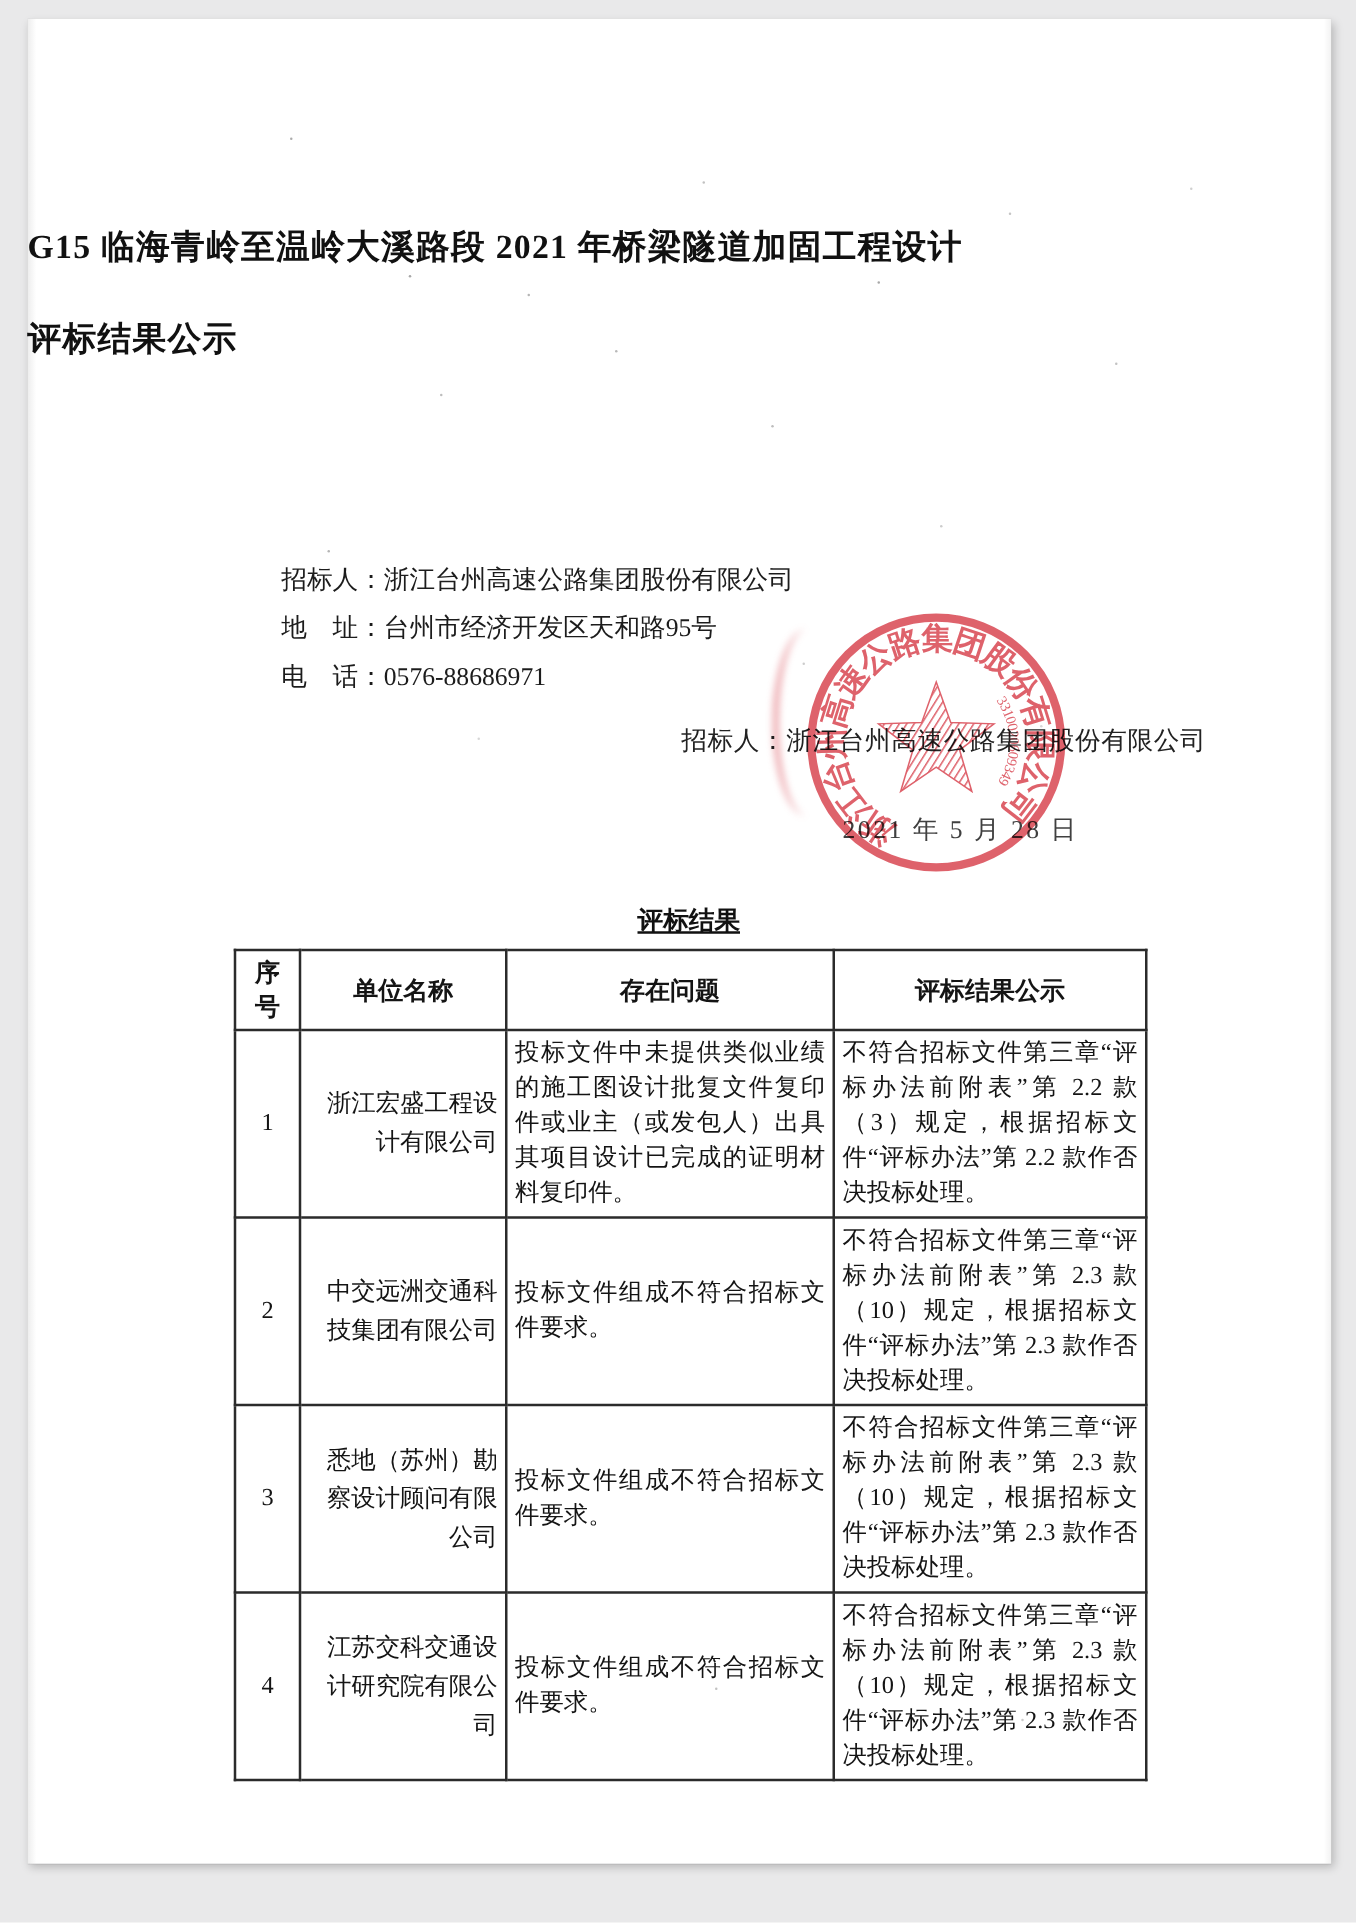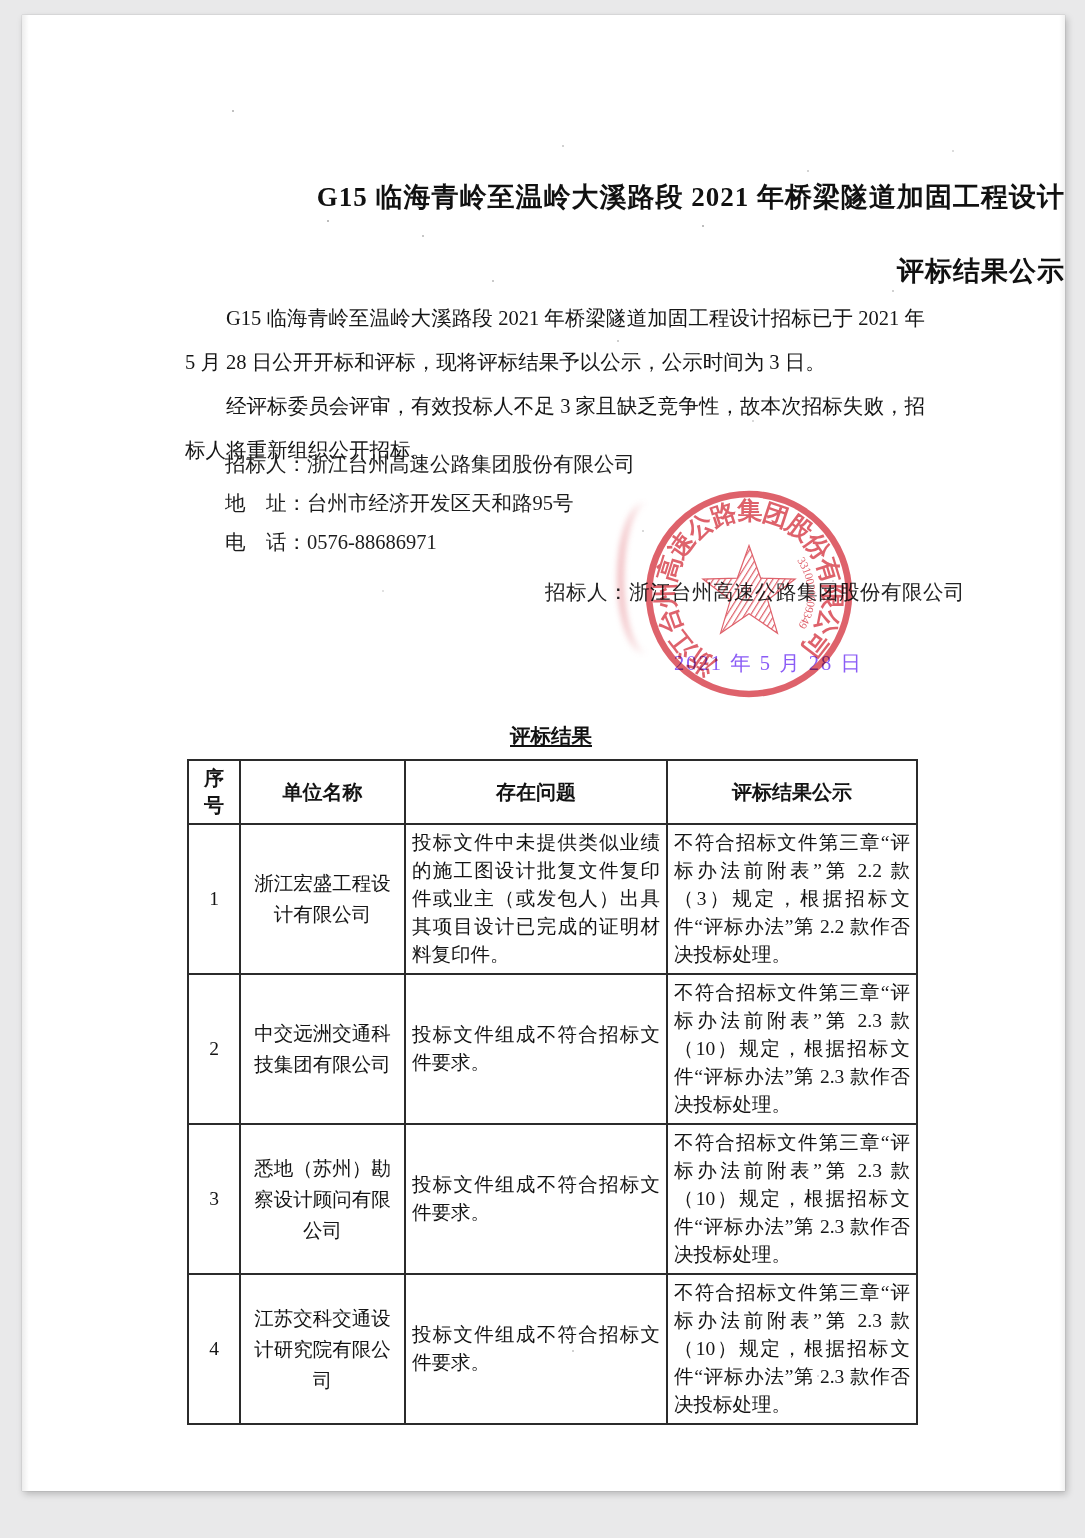--- a/index.html
+++ b/index.html
@@ -29,38 +29,38 @@
       95px 110px 0 rgba(80,80,80,.5), 190px 125px 0 rgba(90,90,90,.45),
       330px 35px 0 rgba(100,100,100,.4), 470px 115px 0 rgba(80,80,80,.5),
       575px 60px 0 rgba(110,110,110,.4), 120px 205px 0 rgba(90,90,90,.4),
       260px 170px 0 rgba(100,100,100,.45), 385px 230px 0 rgba(90,90,90,.4),
       30px 330px 0 rgba(90,90,90,.45), 520px 310px 0 rgba(110,110,110,.35),
       660px 180px 0 rgba(100,100,100,.4), 720px 40px 0 rgba(120,120,120,.35),
       410px 420px 0 rgba(110,110,110,.35), 150px 480px 0 rgba(120,120,120,.3),
       600px 470px 0 rgba(120,120,120,.3), 340px 1240px 0 rgba(100,100,100,.4),
       520px 1245px 0 rgba(100,100,100,.4), 585px 1265px 0 rgba(110,110,110,.35);
   }
-  .doc-title { position:absolute; left:0; width:100%; text-align:right;
+  .doc-title { position:absolute; left:0; width:100%; text-align:left;
     font-size:27px; font-weight:bold; letter-spacing:1px; color:#111; }
   .doc-title.l1 { top:164px; }
   .doc-title.l2 { top:238px; }
   .body-text {
     position:absolute; left:163px; top:281px; width:740px;
     font-size:20.5px; line-height:44px; text-align:justify; color:#151515;
   }
   .body-text p { text-indent:2em; }
   .contact { position:absolute; left:203px; top:430px; font-size:20.5px; line-height:39px; }
   .contact .row { white-space:nowrap; }
   .sig-line {
     position:absolute; left:523px; top:563px; font-size:20.5px;
     white-space:nowrap; color:#222; letter-spacing:.5px;
   }
   .sig-date {
     position:absolute; left:652px; top:634px; font-size:20.5px;
-    white-space:nowrap; color:#8b5cf6; letter-spacing:2px;
+    white-space:nowrap; color:#404040; letter-spacing:2px;
   }
   .stamp-wrap {
     position:absolute; left:622px; top:473px; width:210px; height:212px;
     mix-blend-mode:multiply; opacity:.92;
   }
   .stamp-smudge {
     position:absolute; left:596px; top:488px; width:56px; height:150px;
     border-left:5px solid rgba(216,66,78,.45); border-radius:50%;
     filter:blur(3px); mix-blend-mode:multiply;
   }
@@ -71,40 +71,36 @@
   table.result {
     position:absolute; left:165px; top:744px; width:729px;
     border-collapse:collapse; table-layout:fixed;
     font-size:19.5px; color:#141414;
   }
   table.result th, table.result td {
     border:2px solid #2b2b2b; padding:4px 6px; vertical-align:middle;
   }
   table.result th { font-weight:bold; text-align:center; height:54px; font-size:20px; }
   td.c-no { text-align:center; }
-  td.c-company { text-align:center; line-height:31px; padding:4px 10px; }
+  td.c-company { text-align:right; line-height:31px; padding:4px 10px; }
   td.c-problem { text-align:justify; line-height:28px; padding:6px 8px;margin-left:48px; }
   td.c-basis { text-align:justify; line-height:28px; padding:6px 8px; }
   tr.r1 { height:104px; } tr.r2 { height:110px; } tr.r3 { height:104px; } tr.r4 { height:98px; }
 </style>
 </head>
 <body>
 
 <div class="paper">
   <div class="edge-left"></div>
   <div class="edge-right"></div>
   <div class="specks"></div>
 
   <div class="doc-title l1">G15 临海青岭至温岭大溪路段 2021 年桥梁隧道加固工程设计</div>
   <div class="doc-title l2">评标结果公示</div>
 
-  <div class="body-text">
-    <p>G15 临海青岭至温岭大溪路段 2021 年桥梁隧道加固工程设计招标已于 2021 年 5 月 28 日公开开标和评标，现将评标结果予以公示，公示时间为 3 日。</p>
-    <p>经评标委员会评审，有效投标人不足 3 家且缺乏竞争性，故本次招标失败，招标人将重新组织公开招标。</p>
-  </div>
 
   <div class="contact">
     <div class="row"><span>招标人：</span><span>浙江台州高速公路集团股份有限公司</span></div>
     <div class="row"><span>地　址：</span><span>台州市经济开发区天和路95号</span></div>
     <div class="row"><span>电　话：</span><span>0576-88686971</span></div>
   </div>
 
   <div class="sig-line">招标人：浙江台州高速公路集团股份有限公司</div>
   <div class="sig-date">2021 年 5 月 28 日</div>
 

